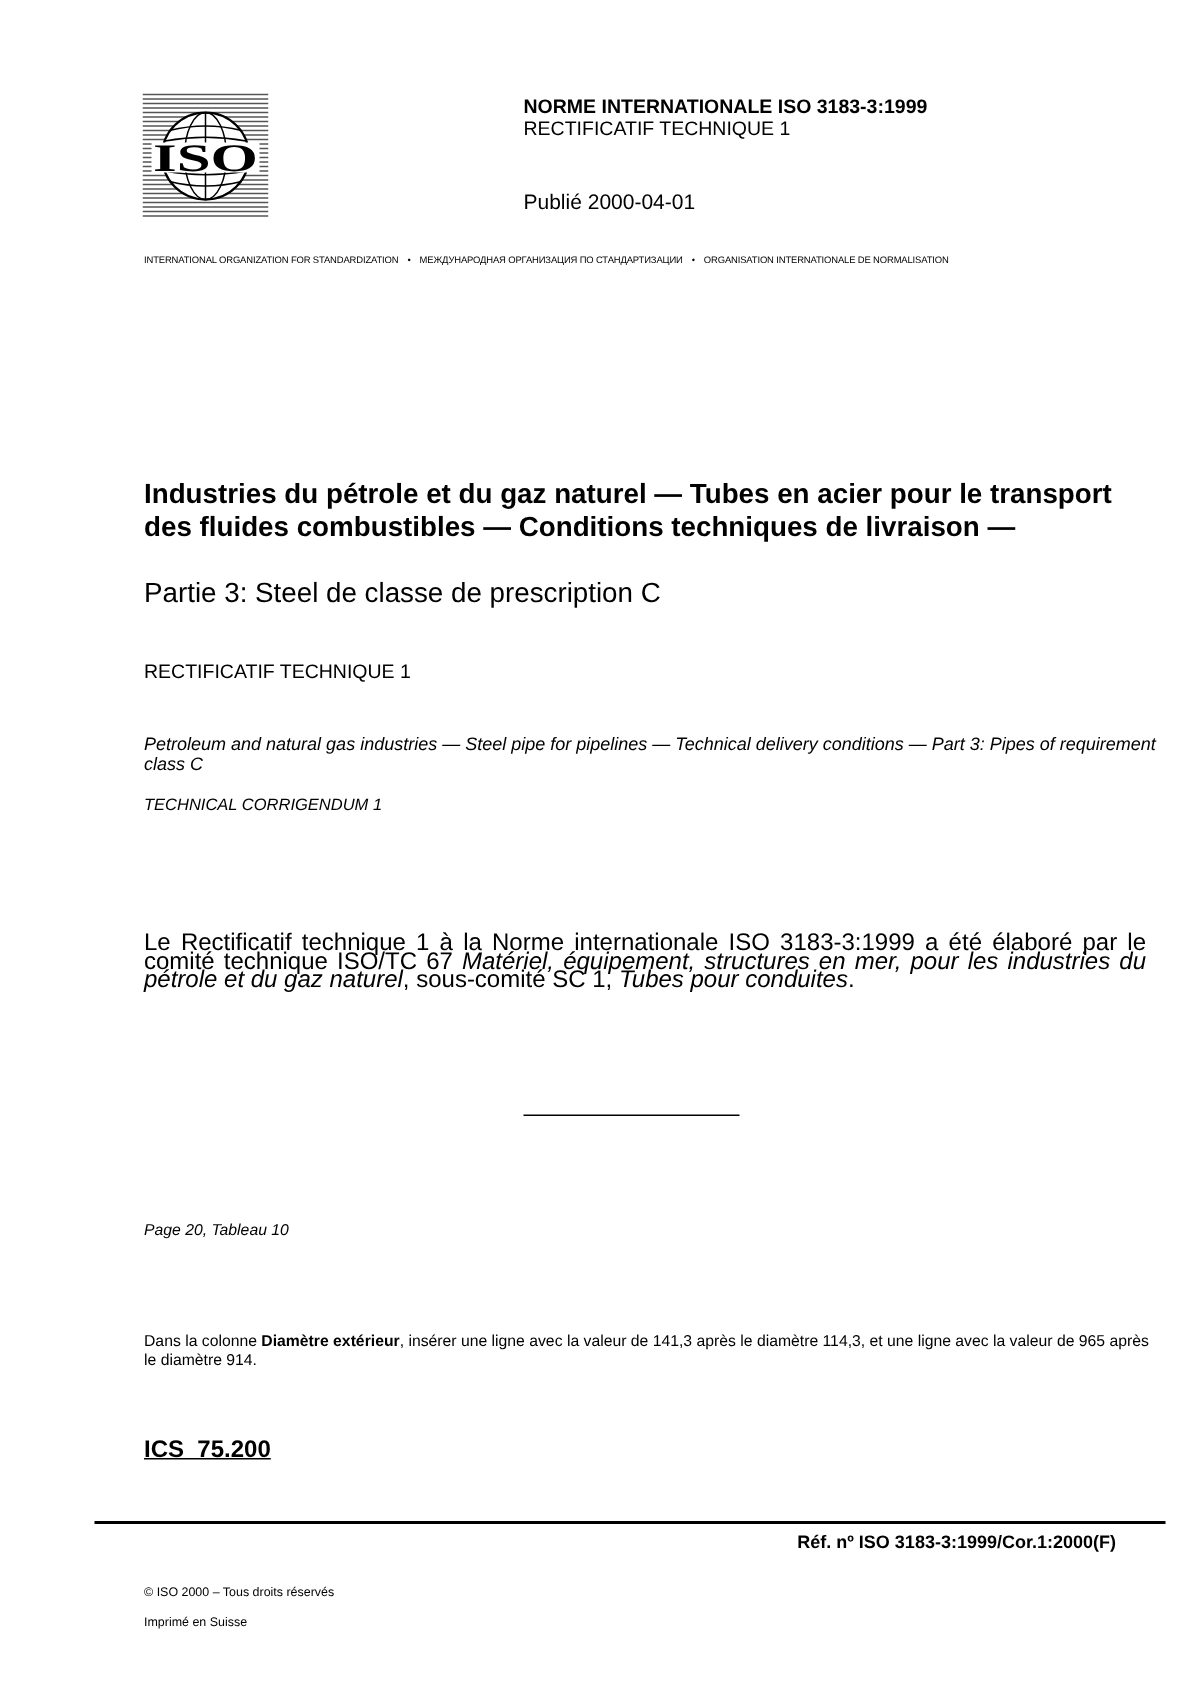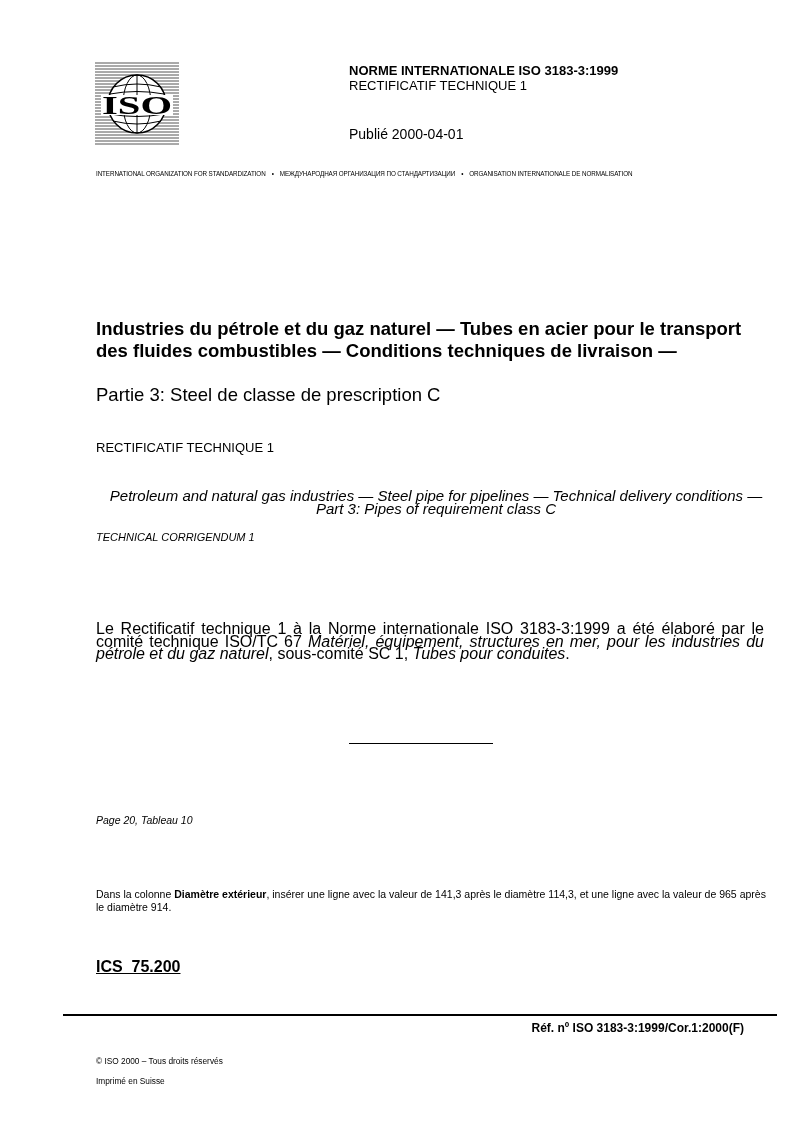--- a/index.html
+++ b/index.html
@@ -7,21 +7,21 @@
     .abs { position: absolute; padding-left: 33px; }
     .logo { left: 62px; top: 62px; width: 84px; height: 84px; text-align: center; }
     .hdr-title { left: 316px; top: 63px; font-size: 13px; font-weight: bold; line-height: 15px; white-space: nowrap; }
     .hdr-sub { left: 316px; top: 78px; font-size: 13px; line-height: 15px; white-space: nowrap; }
     .hdr-pub { left: 316px; top: 128px; font-size: 14px; line-height: 13px; white-space: nowrap; }
     .org-line { left: 63px; top: 170px; font-size: 6.3px; line-height: 8px; white-space: nowrap; letter-spacing: -0.1px; }
     .org-line .bullet { display: inline-block; margin: 0 6px; }
     .main-title { left: 63px; top: 318px; width: 680px; font-size: 18.5px; font-weight: bold; line-height: 21.5px; }
     .part-title { left: 63px; top: 384px; font-size: 18.5px; line-height: 22px; white-space: nowrap; }
     .rect-label { left: 63px; top: 440px; font-size: 13px; line-height: 15px; white-space: nowrap; }
-    .en-title { left: 63px; top: 490px; width: 680px; font-size: 15px; font-style: italic; line-height: 12.5px; text-align: center; }
+    .en-title { left: 63px; top: 490px; width: 680px; font-size: 12px; font-style: italic; line-height: 12.5px; }
     .en-corr { left: 63px; top: 531px; font-size: 11px; font-style: italic; line-height: 12px; white-space: nowrap; }
     .para { left: 63px; top: 623px; width: 668px; font-size: 16px; line-height: 12.5px; text-align: justify; }
     .divider { left: 349px; top: 743px; width: 111px; height: 1px; background: #000; }
     .page-ref { left: 63px; top: 814px; font-size: 10.5px; font-style: italic; line-height: 13px; white-space: nowrap; }
     .instr { left: 63px; top: 848px; width: 680px; font-size: 10.5px; line-height: 12.5px; margin-top: 40px; }
     .footer-rule { left: 63px; top: 1014px; width: 681px; height: 2px; background: #000; }
     .ics { left: 63px; top: 960px; font-size: 16px; font-weight: bold; line-height: 14px; white-space: pre; text-decoration: underline; }
     .ref { right: 49px; top: 1021px; font-size: 12px; font-weight: bold; line-height: 14px; white-space: nowrap; }
     .copy { left: 63px; top: 1056px; font-size: 8.3px; line-height: 10px; white-space: nowrap; }
     .printed { left: 63px; top: 1076px; font-size: 8.3px; line-height: 10px; white-space: nowrap; }

